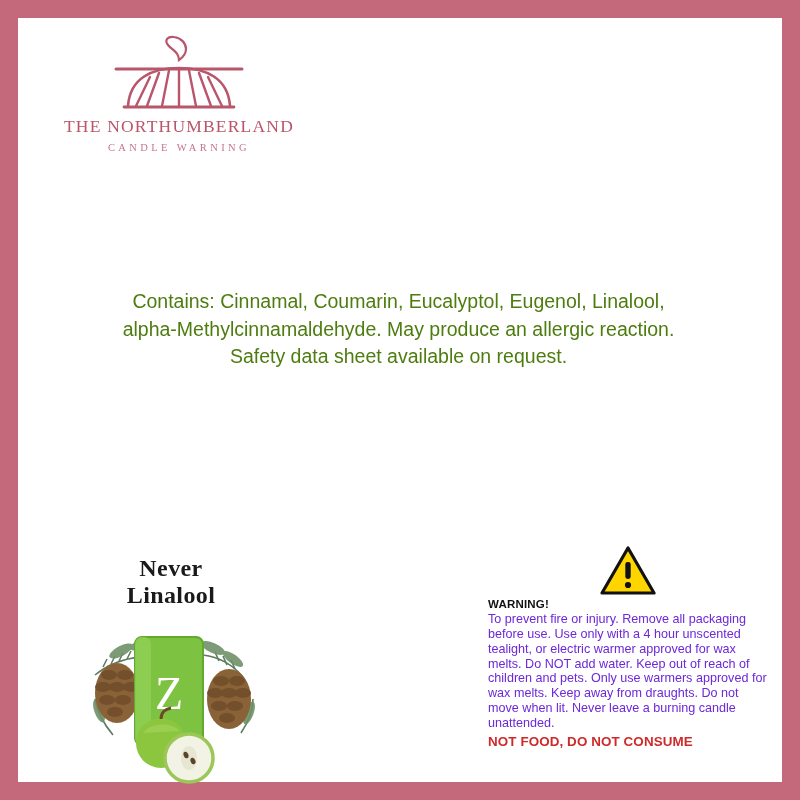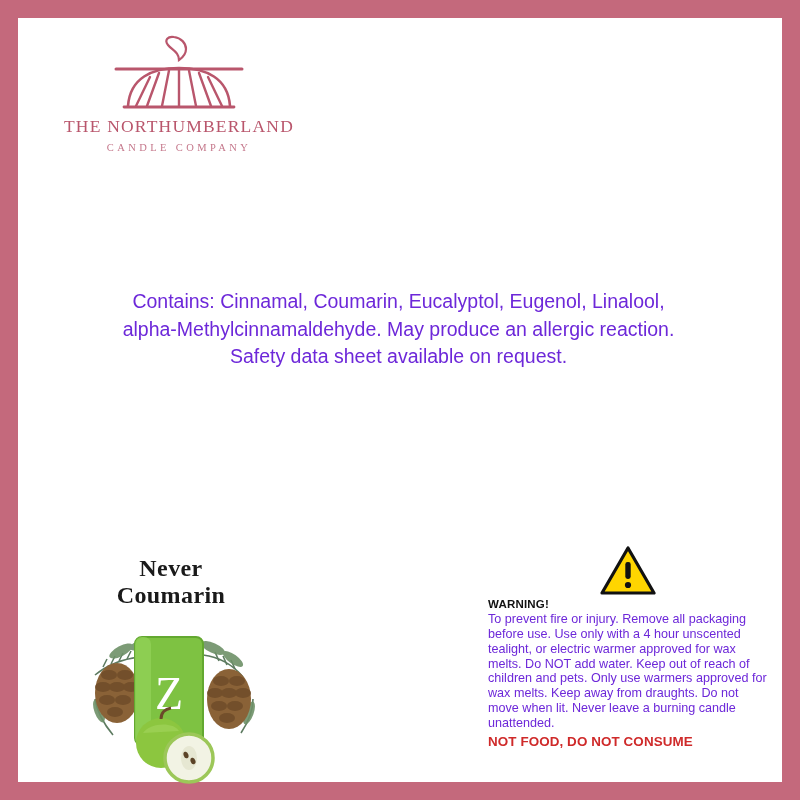--- a/index.html
+++ b/index.html
@@ -63,21 +63,21 @@
 
   
   .allergens {
     position: absolute;
     left: 88px;
     top: 270px;
     width: 585px;
     text-align: center;
     font-size: 19.5px;
     line-height: 1.42;
-    color: #6d28d9;
+    color: #4d7c0f;
   }
 
   
   .product-name {
     position: absolute;
     left: 58px;
     top: 537px;
     width: 190px;
     text-align: center;
     font-family: "Liberation Serif", serif;
@@ -154,28 +154,28 @@
           <line x1="95" y1="36.5" x2="102" y2="72"></line>
           <line x1="65" y1="39" x2="53" y2="72"></line>
           <line x1="105" y1="39" x2="117" y2="72"></line>
           <line x1="56" y1="43" x2="42" y2="72"></line>
           <line x1="114" y1="43" x2="128" y2="72"></line>
 
           <line x1="30" y1="73" x2="140" y2="73" stroke-width="2.8"></line>
         </g>
       </svg>
       <div class="brand-name">THE NORTHUMBERLAND</div>
-      <div class="brand-sub">CANDLE COMPANY</div>
+      <div class="brand-sub">CANDLE WARNING</div>
     </div>
 
     <div class="allergens">Contains: Cinnamal, Coumarin, Eucalyptol, Eugenol, Linalool, alpha-Methylcinnamaldehyde. May produce an allergic reaction. Safety data sheet available on request.</div>
 
     <div class="product-name">
       <span>Never</span>
-      <span class="line2">Coumarin</span>
+      <span class="line2">Linalool</span>
     </div>
 
     <div class="product-art">
       <svg width="195" height="170" viewBox="0 0 195 170">
 
         <g stroke="#5d7b60" stroke-width="1.6" fill="none">
           <path d="M22 60 C34 50 50 44 66 42"></path>
           <path d="M30 52 L34 44"></path>
             <path d="M38 49 L42 41"></path>
             <path d="M46 46 L50 38"></path>

